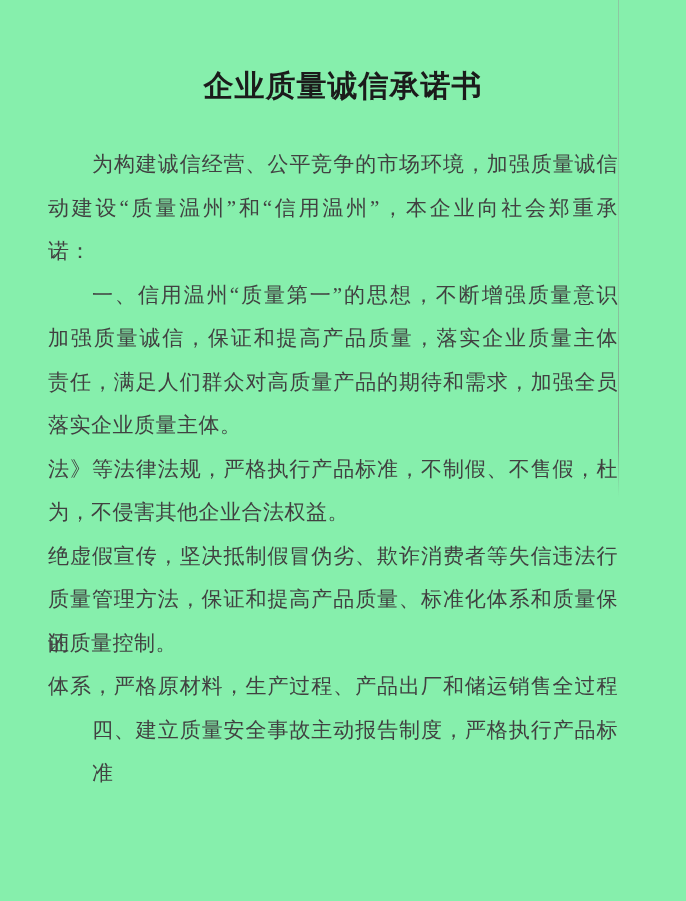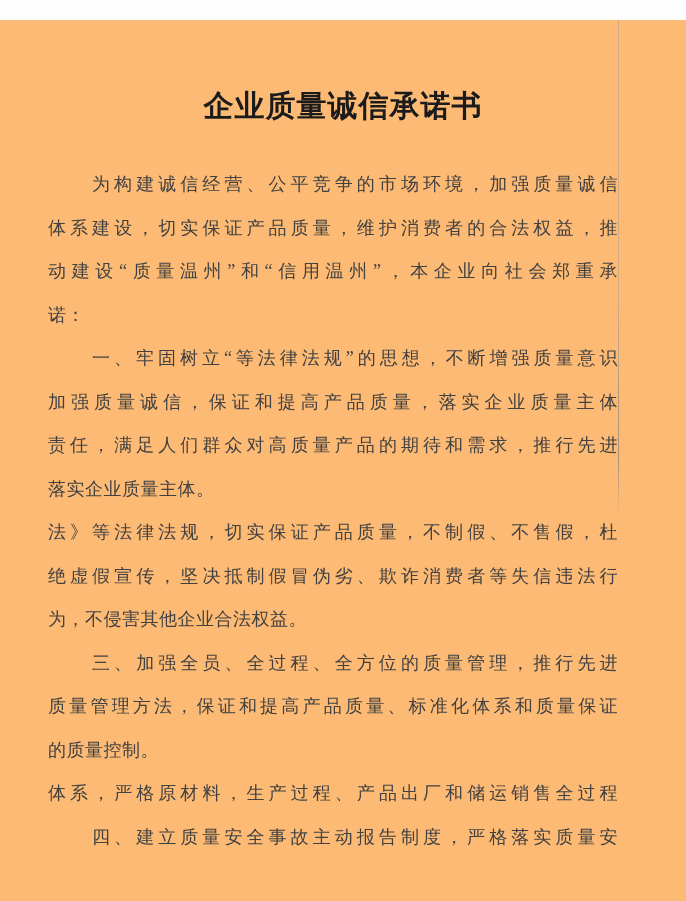--- a/index.html
+++ b/index.html
@@ -10,22 +10,21 @@
     width: 686px;
     height: 901px;
     background: #fefefe;
     position: relative;
     overflow: hidden;
     font-family: "Liberation Serif", "DejaVu Serif", serif;
   }
   .page {
     position: absolute;
     inset: 0;
-    background: #fdba74;
-    margin-top: 20px;
+    background: #86efac;
   }
   .page-title {
     position: absolute;
     top: 66px;
     left: 0;
     width: 686px;
     text-align: center;
     font-size: 30px;
     font-weight: bold;
     letter-spacing: 1px;
@@ -33,21 +32,21 @@
   }
   .content {
     position: absolute;
     top: 143px;
     left: 48px;
     width: 570px;
   }
   .line {
     height: 43.5px;
     line-height: 43.5px;
-    font-size: 18px;
+    font-size: 21px;
     color: #414141;
     text-align: left;
     letter-spacing: 0.5px;
   }
   .line.justify {
     text-align: justify;
     text-align-last: justify;
   }
   .line.indent {
     padding-left: 44px;
@@ -69,31 +68,29 @@
   }
 </style>
 </head>
 <body>
 
 <div class="page">
   <div class="page-title">企业质量诚信承诺书</div>
 
   <div class="content">
     <div class="line indent justify">为构建诚信经营、公平竞争的市场环境，加强质量诚信</div>
-    <div class="line justify">体系建设，切实保证产品质量，维护消费者的合法权益，推</div>
     <div class="line justify">动建设“质量温州”和“信用温州”，本企业向社会郑重承</div>
     <div class="line">诺：</div>
-    <div class="line indent justify">一、牢固树立“等法律法规”的思想，不断增强质量意识</div>
+    <div class="line indent justify">一、信用温州“质量第一”的思想，不断增强质量意识</div>
     <div class="line justify">加强质量诚信，保证和提高产品质量，落实企业质量主体</div>
-    <div class="line justify">责任，满足人们群众对高质量产品的期待和需求，推行先进</div>
+    <div class="line justify">责任，满足人们群众对高质量产品的期待和需求，加强全员</div>
     <div class="line">落实企业质量主体。</div>
-    <div class="line justify">法》等法律法规，切实保证产品质量，不制假、不售假，杜</div>
+    <div class="line justify">法》等法律法规，严格执行产品标准，不制假、不售假，杜</div>
+    <div class="line">为，不侵害其他企业合法权益。</div>
     <div class="line justify">绝虚假宣传，坚决抵制假冒伪劣、欺诈消费者等失信违法行</div>
-    <div class="line">为，不侵害其他企业合法权益。</div>
-    <div class="line indent justify">三、加强全员、全过程、全方位的质量管理，推行先进</div>
     <div class="line justify">质量管理方法，保证和提高产品质量、标准化体系和质量保证</div>
     <div class="line">的质量控制。</div>
     <div class="line justify">体系，严格原材料，生产过程、产品出厂和储运销售全过程</div>
-    <div class="line indent justify">四、建立质量安全事故主动报告制度，严格落实质量安</div>
+    <div class="line indent justify">四、建立质量安全事故主动报告制度，严格执行产品标准</div>
   </div>
 
   <div class="scan-line"></div>
 </div>
 
 </body></html>

